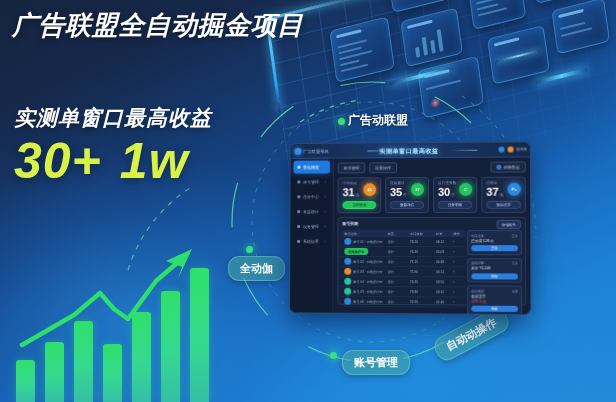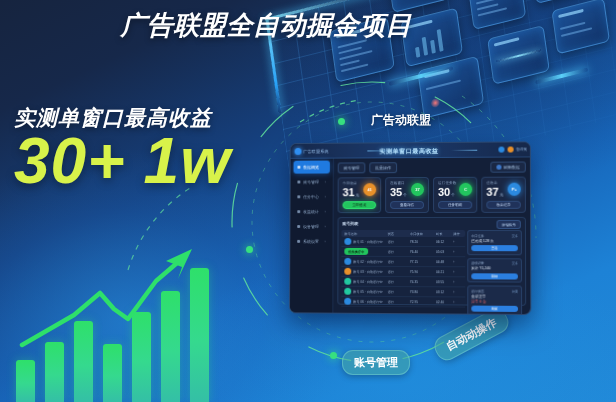--- a/index.html
+++ b/index.html
@@ -93,33 +93,32 @@
   }
 
   
   .headline {
     position:absolute; left:12px; top:10px; width:400px;
     color:#ffffff;
     font-size:26px; line-height:30px;
     font-weight:bold; font-style:italic;
     letter-spacing:0.5px;
     text-shadow:0 2px 6px rgba(0,0,0,0.45);
-    text-align:right;
   }
   .headline .l2 { display:block; }
 
   .sub {
     position:absolute; left:14px; top:104px;
     color:#ffffff; font-size:21px; font-weight:bold; font-style:italic;
     letter-spacing:1px;
     text-shadow:0 2px 6px rgba(0,0,0,0.4);
   }
   .bignum {
     position:absolute; left:14px; top:134px;
-    color:#d8f24a; font-size:64px; font-weight:bold; font-style:italic;
+    color:#d8f24a; font-size:50px; font-weight:bold; font-style:italic;
     letter-spacing:1px; line-height:54px;
     text-shadow:0 3px 10px rgba(0,0,0,0.35);
   }
   .bignum .gap { display:inline-block; width:18px; }
   .note {
     position:absolute; left:14px; top:196px;
     color:#ffffff; font-size:17px; font-weight:bold; font-style:italic;
     letter-spacing:0.5px;
     text-shadow:0 2px 5px rgba(0,0,0,0.4);
   }
@@ -143,21 +142,21 @@
     position:absolute;
     background:rgba(70,165,160,0.55);
     border:1px solid rgba(150,235,215,0.35);
     color:#ffffff; font-size:11px; font-weight:bold;
     padding:4px 11px; border-radius:11px;
     white-space:nowrap;
     box-shadow:0 2px 6px rgba(0,0,0,0.25);
   }
   .pill-label-top {
     position:absolute; color:#ffffff; font-size:12px; font-weight:bold;
-    white-space:nowrap; text-shadow:0 1px 4px rgba(0,0,0,0.5);margin-left:23px;
+    white-space:nowrap; text-shadow:0 1px 4px rgba(0,0,0,0.5);
   }
 
   
   .dash {
     position:absolute; left:288px; top:142px; width:242px; height:172px;
     background:#131f38;
     border:1px solid rgba(90,150,220,0.35);
     border-radius:7px;
     box-shadow:0 10px 26px rgba(0,20,60,0.55);
     overflow:hidden;
@@ -372,20 +371,23 @@
         <div class="bar" style="height: 133.846px;"></div>
       </div>
     <svg class="arrow" viewBox="0 0 210 175">
       <polyline points="6,118 58,88 84,66 98,82 112,92 140,54 168,30" fill="none" stroke="#2ee06a" stroke-width="4.5" stroke-linejoin="round" stroke-linecap="round"></polyline>
       <polygon points="176,22 150,34 166,40 162,52" fill="#2ee06a"></polygon>
     </svg>
   </div>
 
   <div class="pill-label-top" style="left:348px;top:112px;">
     <span>广告动联盟</span>
+  </div>
+  <div class="pill" style="left:228px;top:256px;">
+    <span>全动伽</span>
   </div>
   <div class="pill" style="left:342px;top:350px;">
     <span>账号管理</span>
   </div>
   <div class="pill" style="left:432px;top:322px;transform:rotate(-28deg);">
     <span>自动动操作</span>
   </div>
 
   <div class="dash-glow"></div>
   <div class="dash">

